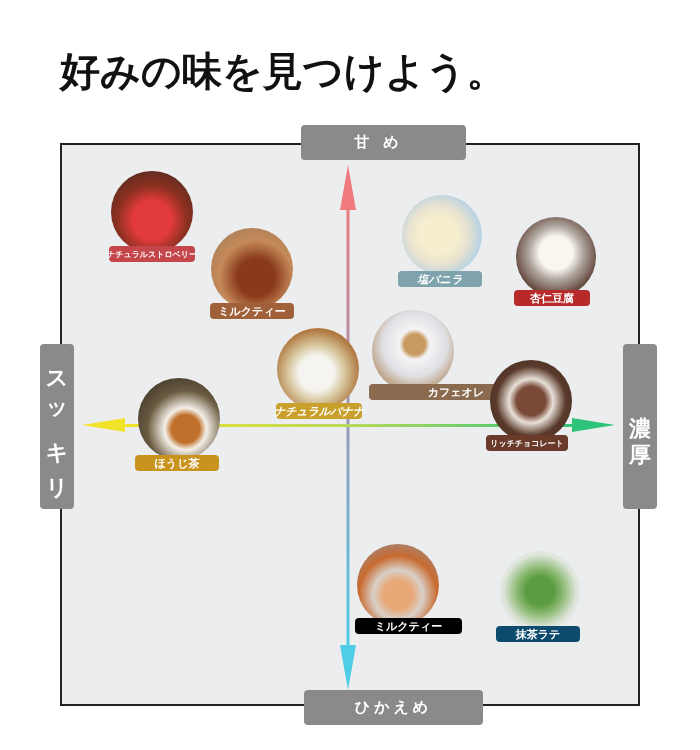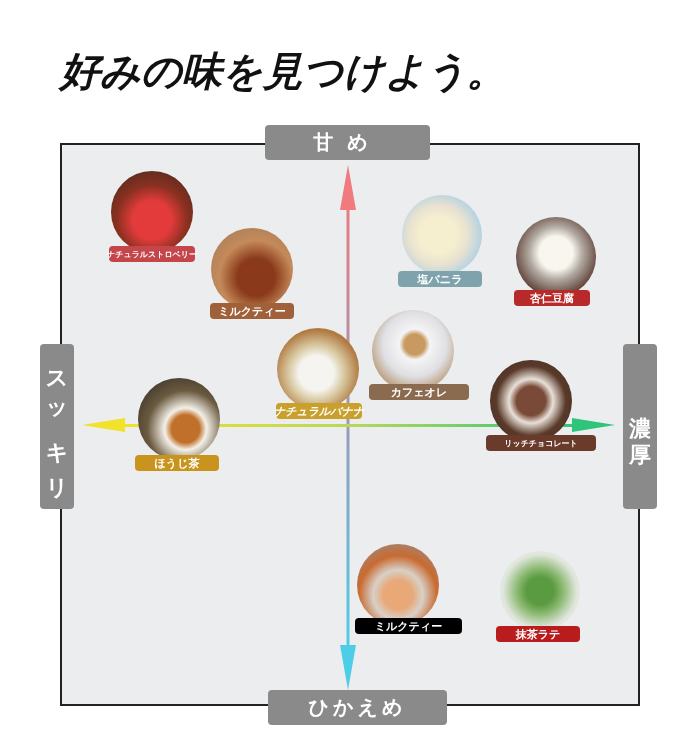--- a/index.html
+++ b/index.html
@@ -2,31 +2,31 @@
 <html><head>
 <meta charset="utf-8">
 <style>
   html, body { margin:0; padding:0; }
   body {
     width:700px; height:750px; background:#ffffff; position:relative; overflow:hidden;
     font-family: "DejaVu Sans", "Liberation Sans", sans-serif;
   }
   .title {
     position:absolute; left:60px; top:44px; font-size:40px; font-weight:bold;
-    color:#111; letter-spacing:0px; white-space:nowrap;font-style:italic;
+    color:#111; letter-spacing:0px; white-space:nowrap;
   }
   .frame {
     position:absolute; left:60px; top:143px; width:580px; height:563px;
     background:#ecedef; border:2px solid #222; box-sizing:border-box;
   }
   .axis-label {
     position:absolute; background:#8a8a8a; color:#fff; font-weight:bold;
     border-radius:4px; display:flex; align-items:center; justify-content:center;
   }
-  .axis-label.h { font-size:20px; letter-spacing:14px; }
+  .axis-label.h { font-size:15px; letter-spacing:14px;margin-left:36px; }
   .axis-label.v { writing-mode:vertical-rl; text-orientation:upright; font-size:22px; letter-spacing:10px; }
   .axis-top { left:265px; top:125px; width:165px; height:35px; }
   .axis-bottom { left:268px; top:690px; width:179px; height:35px; letter-spacing:4px !important; }
   .axis-left { left:40px; top:344px; width:34px; height:165px; }
   .axis-right { left:623px; top:344px; width:34px; height:165px; letter-spacing:28px !important; }
   svg.axes { position:absolute; left:0; top:0; }
   .photo {
     position:absolute; border-radius:50%; overflow:hidden;
   }
   .tag {
@@ -69,34 +69,34 @@
 <div class="axis-label v axis-left">スッキリ</div>
 <div class="axis-label v axis-right">濃厚</div>
 
 <div class="photo" style="left:111px;top:171px;width:82px;height:82px;background:radial-gradient(circle at 50% 60%, #e33b3b 0 30%, #8a3020 55%, #3a2a20 100%);"></div>
 <div class="tag small" style="left:109px;top:246px;width:86px;background:#c4454a;">ナチュラルストロベリー</div>
 
 <div class="photo" style="left:211px;top:228px;width:82px;height:82px;background:radial-gradient(circle at 55% 60%, #8a3a1a 0 28%, #c58a5a 55%, #9a7a5a 100%);"></div>
 <div class="tag" style="left:210px;top:303px;width:84px;background:#a0603a;">ミルクティー</div>
 
 <div class="photo" style="left:402px;top:195px;width:80px;height:80px;background:radial-gradient(circle at 45% 50%, #f6efcf 0 30%, #e8e2d0 50%, #a7cde8 80%, #6a9a70 100%);"></div>
-<div class="tag" style="left:398px;top:271px;width:84px;background:#7fa3ad;">塩バニラ</div>
+<div class="tag" style="left:398px;top:271px;width:84px;background:#7fa3ad;font-style:italic;">塩バニラ</div>
 
 <div class="photo" style="left:516px;top:217px;width:80px;height:80px;background:radial-gradient(circle at 50% 45%, #f8f6ee 0 28%, #b0a8a0 45%, #5a3a30 75%, #3a2620 100%);"></div>
 <div class="tag" style="left:514px;top:290px;width:76px;background:#b82a2a;">杏仁豆腐</div>
 
 <div class="photo" style="left:277px;top:328px;width:82px;height:82px;background:radial-gradient(circle at 48% 55%, #f6f4f0 0 28%, #d8c8a0 45%, #b07840 70%, #e8c850 100%);"></div>
 <div class="tag" style="left:276px;top:403px;width:86px;background:#c9a02c;font-style:italic;">ナチュラルバナナ</div>
 
 <div class="photo" style="left:372px;top:310px;width:82px;height:82px;background:radial-gradient(circle at 52% 42%, #c89a60 0 16%, #f4f4f6 24%, #e0e0e4 50%, #b89a78 75%, #8a6a4a 100%);"></div>
-<div class="tag" style="left:369px;top:384px;width:100px;background:#8b6b50;">カフェオレ</div>
+<div class="tag" style="left:369px;top:384px;width:86px;background:#8b6b50;padding-left:44px;">カフェオレ</div>
 
 <div class="photo" style="left:138px;top:378px;width:82px;height:82px;background:radial-gradient(circle at 58% 62%, #c0702a 0 20%, #f4f0e8 30%, #6a5a40 55%, #2a2420 100%);"></div>
 <div class="tag" style="left:135px;top:455px;width:84px;background:#c9941e;text-align:center;">ほうじ茶</div>
 
 <div class="photo" style="left:490px;top:360px;width:82px;height:82px;background:radial-gradient(circle at 50% 50%, #7a4a38 0 25%, #e8e0d8 38%, #5a3a2a 60%, #3a2a22 100%);"></div>
-<div class="tag small" style="left:486px;top:435px;width:110px;background:#6a3a2a;">リッチチョコレート</div>
+<div class="tag small" style="left:486px;top:435px;width:82px;background:#6a3a2a;">リッチチョコレート</div>
 
 <div class="photo" style="left:357px;top:544px;width:82px;height:82px;background:radial-gradient(circle at 50% 62%, #e8a878 0 22%, #d8d0c8 38%, #c86a30 60%, #8a98a8 100%);"></div>
 <div class="tag" style="left:355px;top:618px;width:107px;background:#000000;">ミルクティー</div>
 
 <div class="photo" style="left:500px;top:551px;width:80px;height:80px;background:radial-gradient(circle at 50% 50%, #5a9a40 0 24%, #8ab870 40%, #dfe6dc 65%, #f0f0f0 100%);"></div>
-<div class="tag" style="left:496px;top:626px;width:84px;background:#b91c1c;">抹茶ラテ</div>
+<div class="tag" style="left:496px;top:626px;width:84px;background:#0c4a6e;">抹茶ラテ</div>
 
 </body></html>

